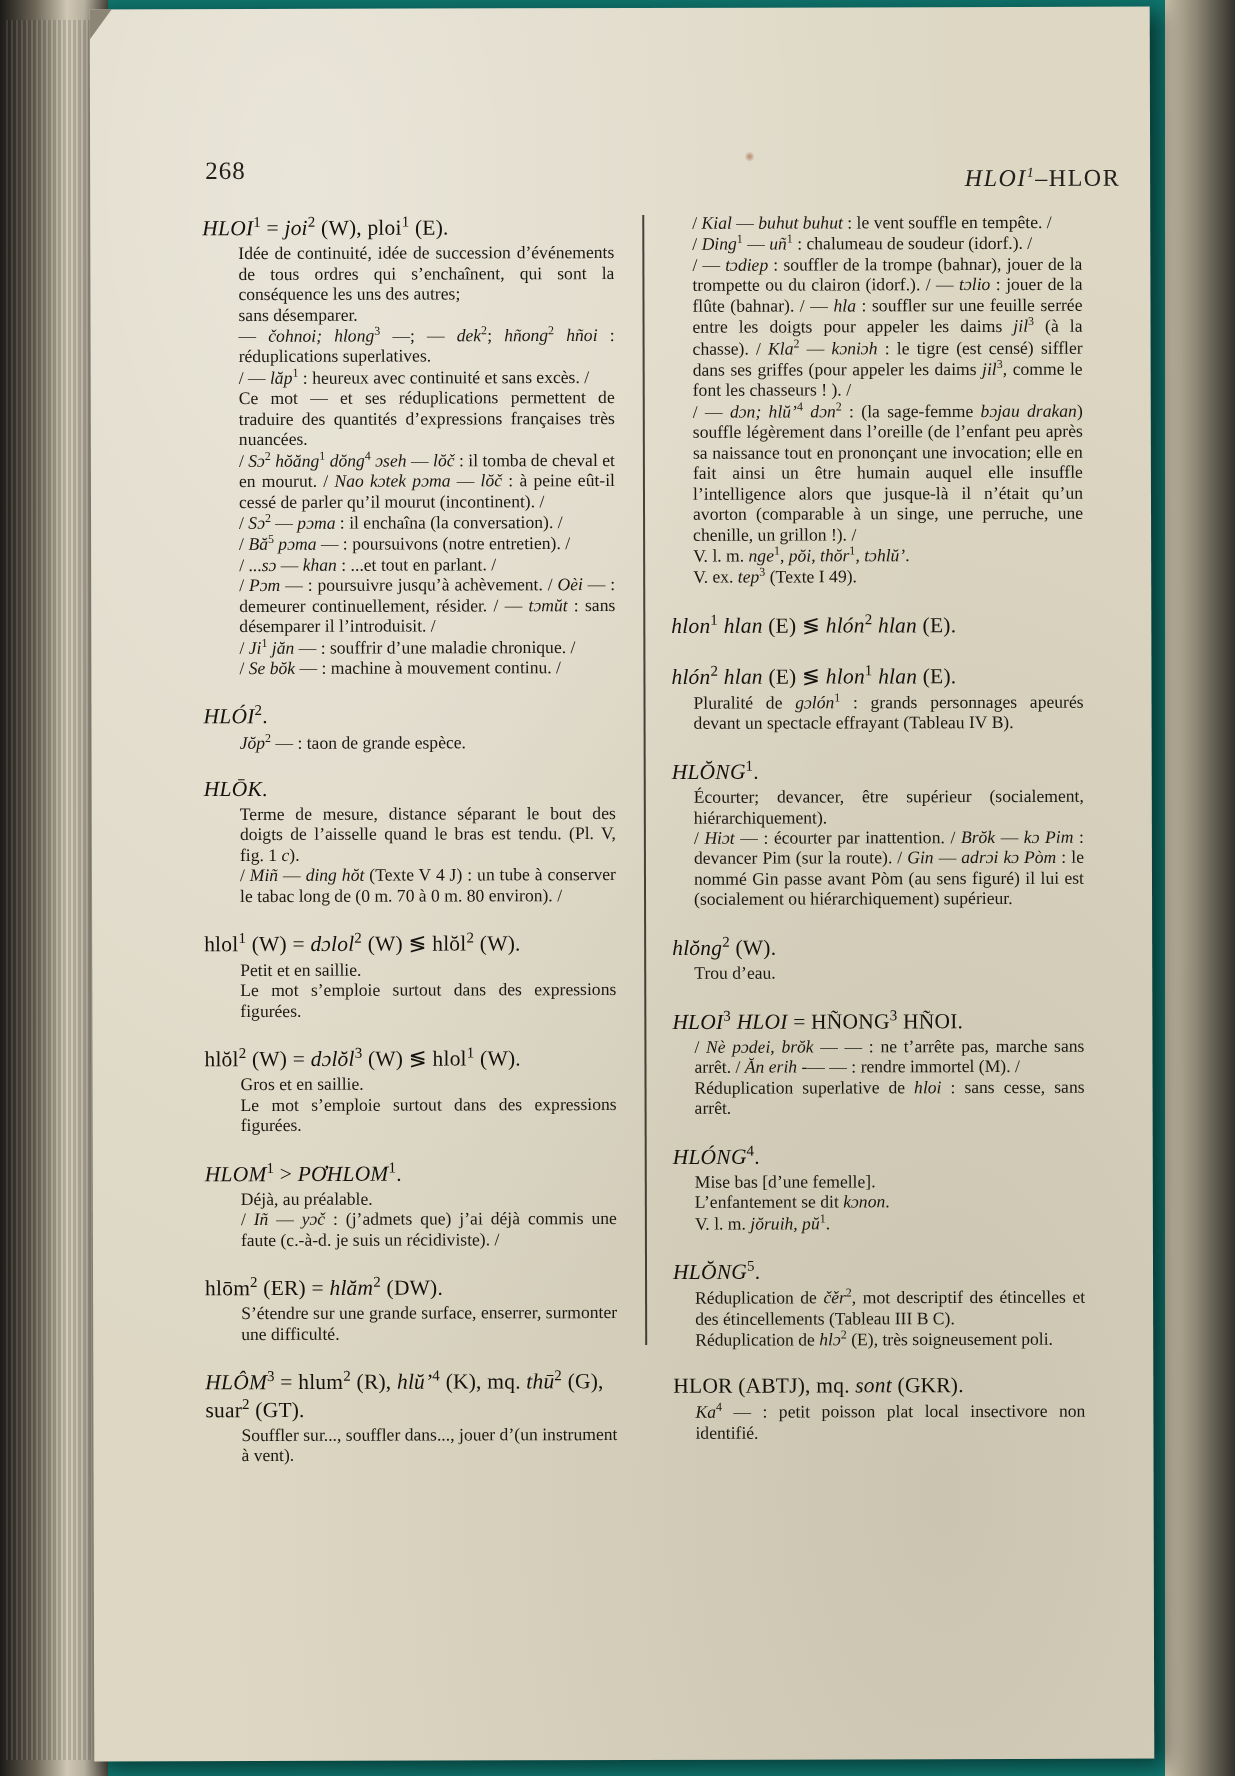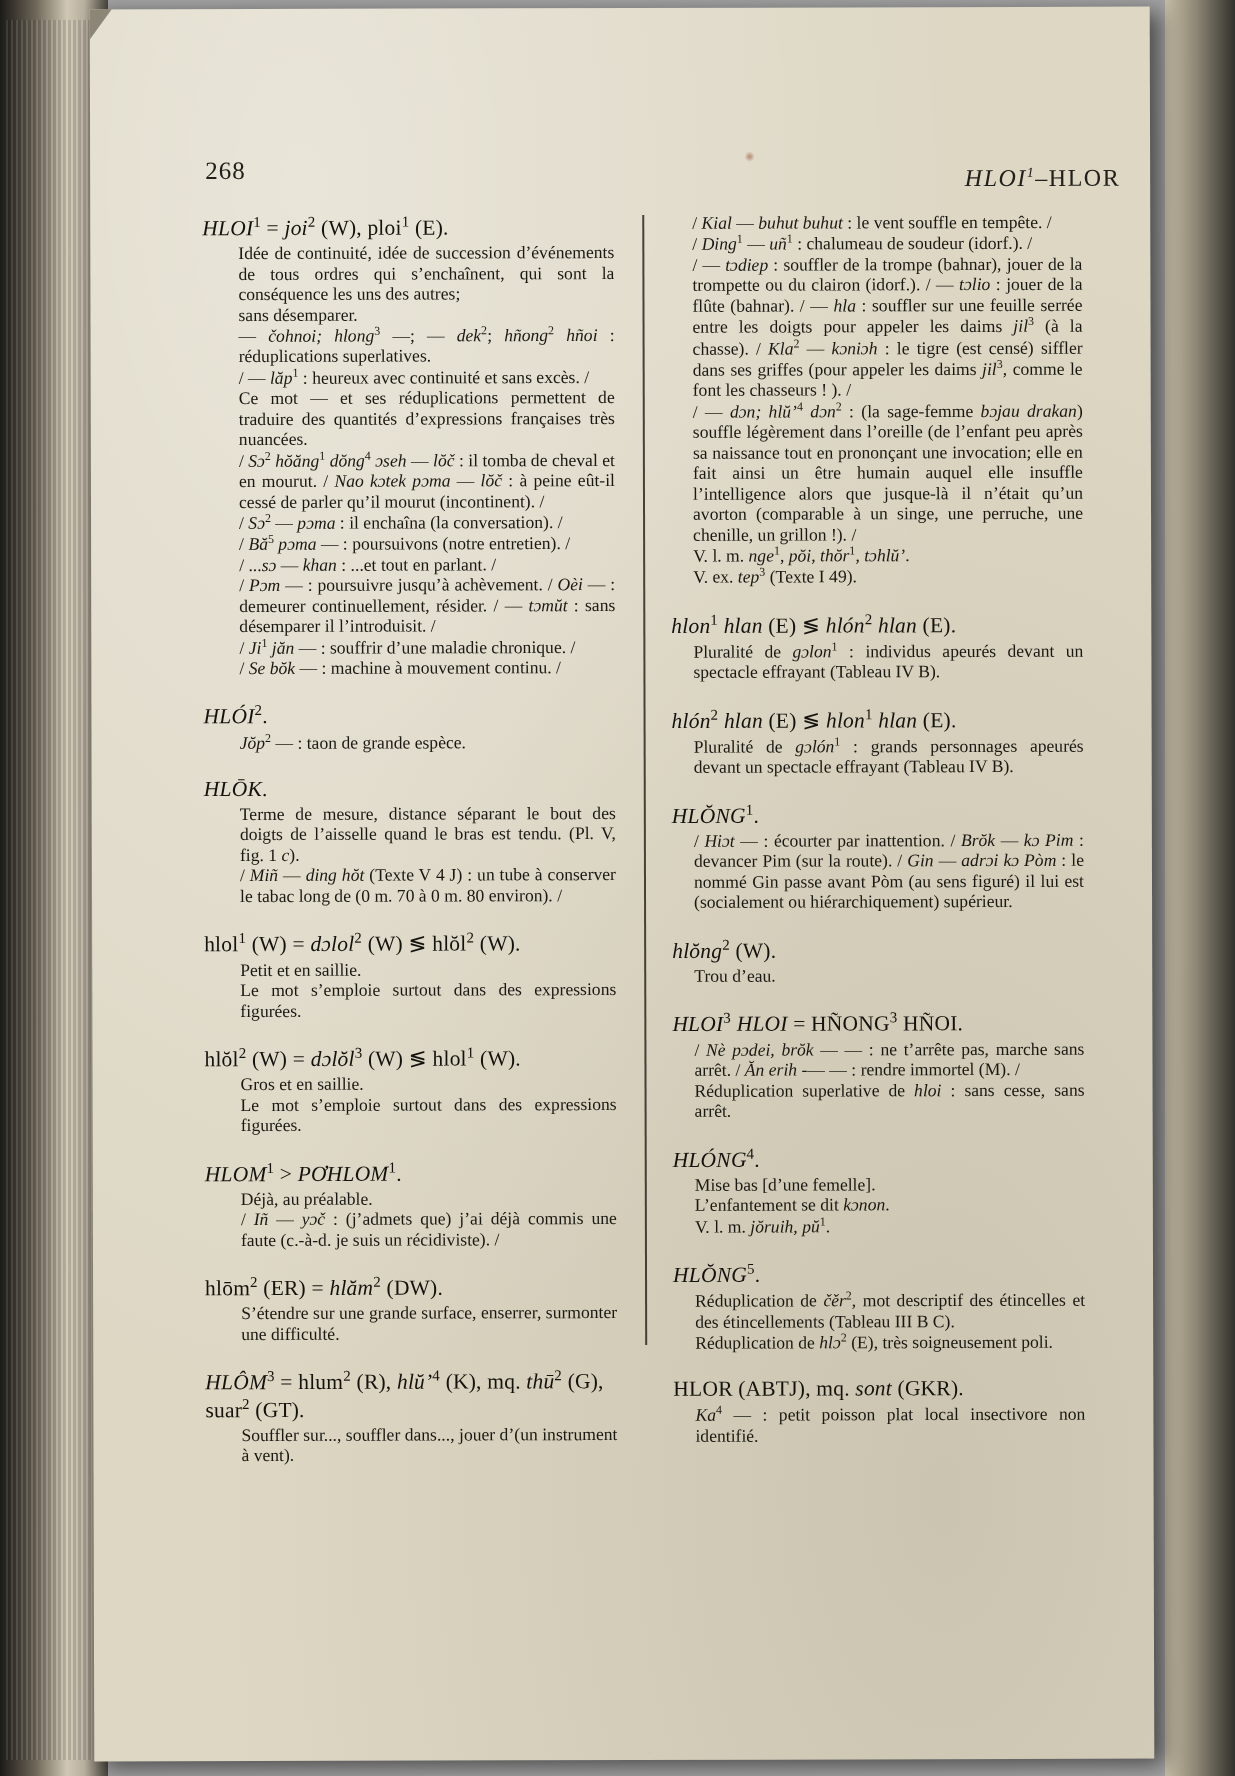--- a/index.html
+++ b/index.html
@@ -10,21 +10,21 @@
   body {
     width: 1235px;
     height: 1776px;
     overflow: hidden;
     font-family: "Liberation Serif", serif;
   }
   #scene {
     position: relative;
     width: 1235px;
     height: 1776px;
-    background: #a3a3a3;
+    background: #0f766e;
     overflow: hidden;
   }
   
   .gutter {
     position: absolute;
     left: 0; top: 0;
     width: 108px; height: 1776px;
     background: linear-gradient(to right, #1c1a17 0%, #6b6456 32%, #cfc7b3 62%, #b9b1a0 78%, #4a463d 100%);
   }
   .gutter-pages {
@@ -229,30 +229,30 @@
               <div class="body">/ <span class="it">Kial</span> — <span class="it">buhut buhut</span> : le vent souffle en tempête. /</div>
               <div class="body">/ <span class="it">Ding</span><span class="sup">1</span> — <span class="it">uñ</span><span class="sup">1</span> : chalumeau de soudeur (idorf.). /</div>
               <div class="body">/ — <span class="it">tɔdiep</span> : souffler de la trompe (bahnar), jouer de la trompette ou du clairon (idorf.). / — <span class="it">tɔlio</span> : jouer de la flûte (bahnar). / — <span class="it">hla</span> : souffler sur une feuille serrée entre les doigts pour appeler les daims <span class="it">jil</span><span class="sup">3</span> (à la chasse). / <span class="it">Kla</span><span class="sup">2</span> — <span class="it">kɔniɔh</span> : le tigre (est censé) siffler dans ses griffes (pour appeler les daims <span class="it">jil</span><span class="sup">3</span>, comme le font les chasseurs ! ). /</div>
               <div class="body">/ — <span class="it">dɔn; hlŭ’</span><span class="sup">4</span> <span class="it">dɔn</span><span class="sup">2</span> : (la sage-femme <span class="it">bɔjau drakan</span>) souffle légèrement dans l’oreille (de l’enfant peu après sa naissance tout en prononçant une invocation; elle en fait ainsi un être humain auquel elle insuffle l’intelligence alors que jusque-là il n’était qu’un avorton (comparable à un singe, une perruche, une chenille, un grillon !). /</div>
               <div class="body">V. l. m. <span class="it">nge</span><span class="sup">1</span>, <span class="it">pŏi</span>, <span class="it">thŏr</span><span class="sup">1</span>, <span class="it">tɔhlŭ’</span>.</div>
               <div class="body">V. ex. <span class="it">tep</span><span class="sup">3</span> (Texte I 49).</div>
             </div>
             <div class="spacer-lg"></div>
             <div class="entry">
               <div class="headword"><span class="it">hlon</span><span class="sm">1</span> <span class="it">hlan</span> (E) ≶ <span class="it">hlón</span><span class="sm">2</span> <span class="it">hlan</span> (E).</div>
-              <div class="body">Pluralité de <span class="it">gɔlon</span><span class="sup">1</span> : individus apeurés devant un spectacle effrayant (Tableau IV B).</div>
             </div>
             <div class="spacer-lg"></div>
             <div class="entry">
               <div class="headword"><span class="it">hlón</span><span class="sm">2</span> <span class="it">hlan</span> (E) ≶ <span class="it">hlon</span><span class="sm">1</span> <span class="it">hlan</span> (E).</div>
               <div class="body">Pluralité de <span class="it">gɔlón</span><span class="sup">1</span> : grands personnages apeurés devant un spectacle effrayant (Tableau IV B).</div>
             </div>
             <div class="spacer-lg"></div>
             <div class="entry">
               <div class="headword"><span class="it">HLŎNG</span><span class="sm">1</span>.</div>
+              <div class="body">Écourter; devancer, être supérieur (socialement, hiérarchiquement).</div>
               <div class="body">/ <span class="it">Hiɔt</span> — : écourter par inattention. / <span class="it">Brŏk</span> — <span class="it">kɔ Pim</span> : devancer Pim (sur la route). / <span class="it">Gin</span> — <span class="it">adrɔi kɔ Pòm</span> : le nommé Gin passe avant Pòm (au sens figuré) il lui est (socialement ou hiérarchiquement) supérieur.</div>
             </div>
             <div class="spacer-lg"></div>
             <div class="entry">
               <div class="headword"><span class="it">hlŏng</span><span class="sm">2</span> (W).</div>
               <div class="body">Trou d’eau.</div>
             </div>
             <div class="spacer-lg"></div>
             <div class="entry">
               <div class="headword"><span class="it">HLOI</span><span class="sm">3</span> <span class="it">HLOI</span> = HÑONG<span class="sm">3</span> HÑOI.</div>

